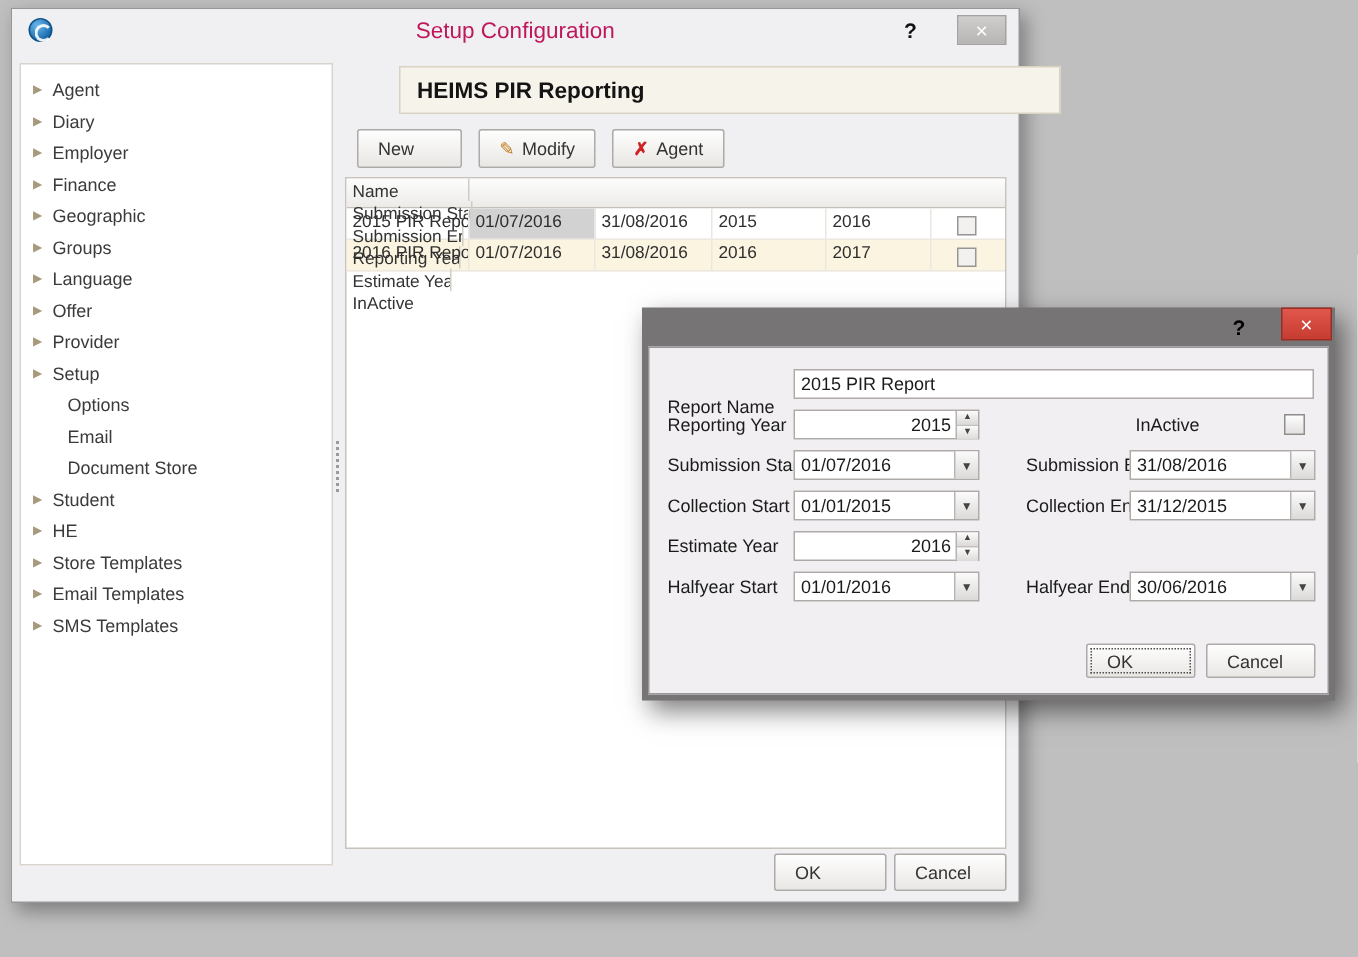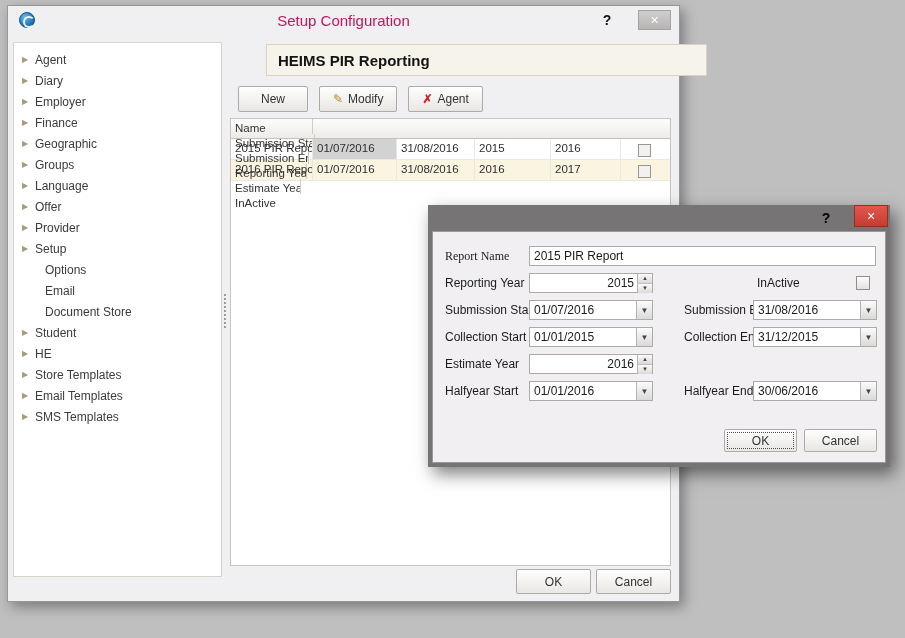--- a/index.html
+++ b/index.html
@@ -66,21 +66,21 @@
     position:absolute; left:222px; top:38px; width:441px; height:32px;
     background:#f6f3ea; border:1px solid #dad2c2;
     font-size:15px; font-weight:bold; color:#141414;
     padding:7px 0 0 11px;
     margin-left:36px;
   }
   .toolbar { position:absolute; left:230px; top:80px; height:26px; display:flex; gap:11px; }
   .btn {
     height:26px; min-width:70px;
     background:linear-gradient(#fefefe,#e9e7e4); border:1px solid #adaba8; border-radius:2px;
-    font-size:12px; color:#333; display:inline-flex; align-items:center; justify-content:center;
+    font-size:12px; color:#333; display:inline-flex; align-items:center; 
     padding:0 13px; cursor:pointer; font-family:inherit;
   }
   .btn .b-icon { margin-right:5px; font-size:12px; line-height:12px; }
   .icon-modify { color:#c07a1c; }
   .icon-delete { color:#cf2222; font-weight:bold; }
 
   
   .grid {
     position:absolute; left:222px; top:112px; width:441px; height:448px;
     background:#fff; border:1px solid #c8c3bb; font-size:11.5px; overflow:hidden;
@@ -160,21 +160,21 @@
     position:absolute; width:14px; height:14px; border:1px solid #908d8b;
     background:linear-gradient(#fdfdfd,#e2e1e0);
   }
   .m-btn { position:absolute; width:73px; height:23px; top:197px; min-width:0; }
   .m-ok { left:291px; outline:1px dotted #4e4e4e; outline-offset:-4px; }
   .m-cancel { left:371px; }
 
   
   .lc1 { left:12px; }  .ic1 { left:96px; }
   .lc2 { left:251px; } .ic2 { left:320px; }
-  .r1l { top:17px;font-family:Liberation Serif, serif; } .r1i { top:14px; }
+  .r1l { top:32px; } .r1i { top:14px; }
   .r2l { top:44px; } .r2i { top:41px; }
   .r3l { top:71px; } .r3i { top:68px; }
   .r4l { top:98px; } .r4i { top:95px; }
   .r5l { top:125px; } .r5i { top:122px; }
   .r6l { top:152px; } .r6i { top:149px; }
 </style>
 </head>
 <body>
 
 <div class="window">

